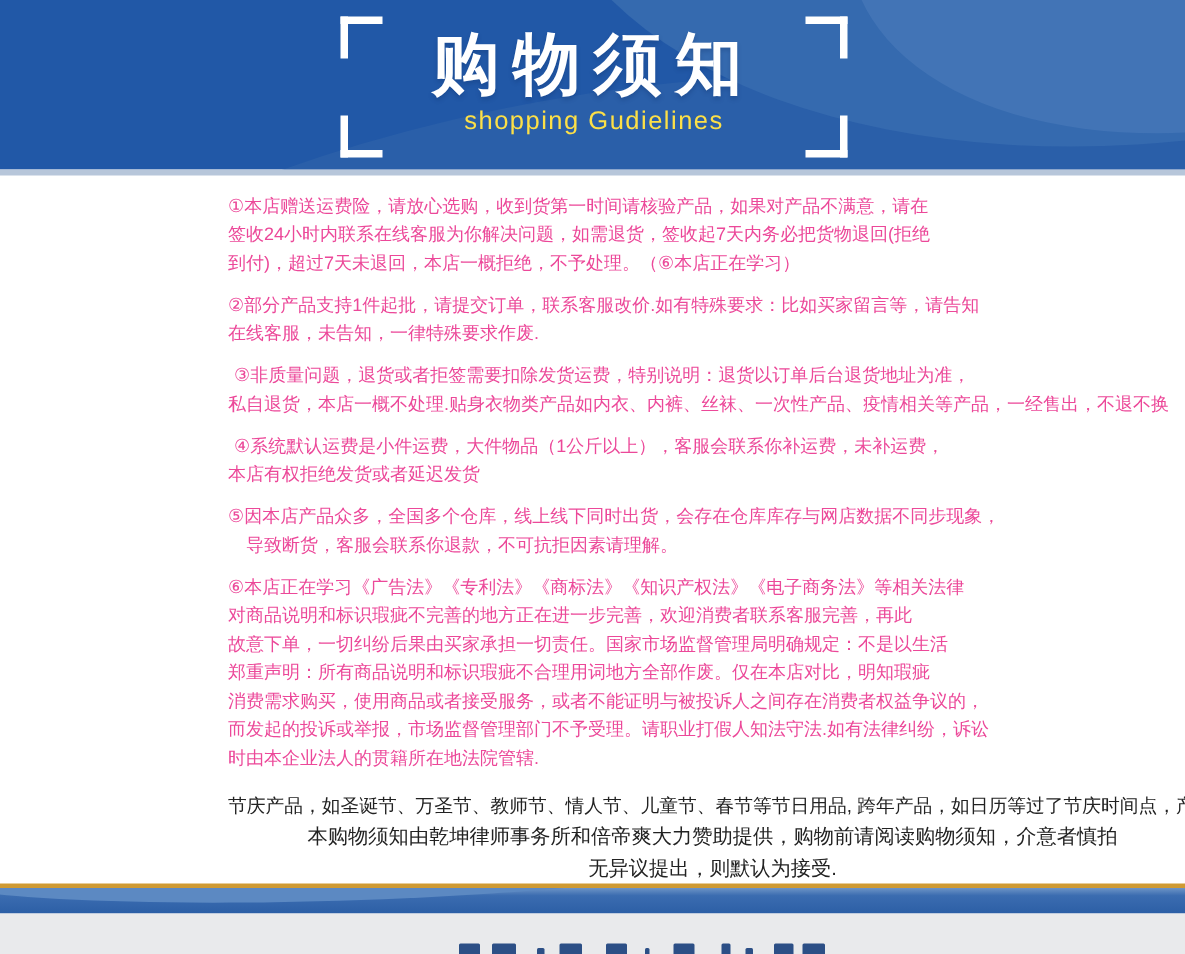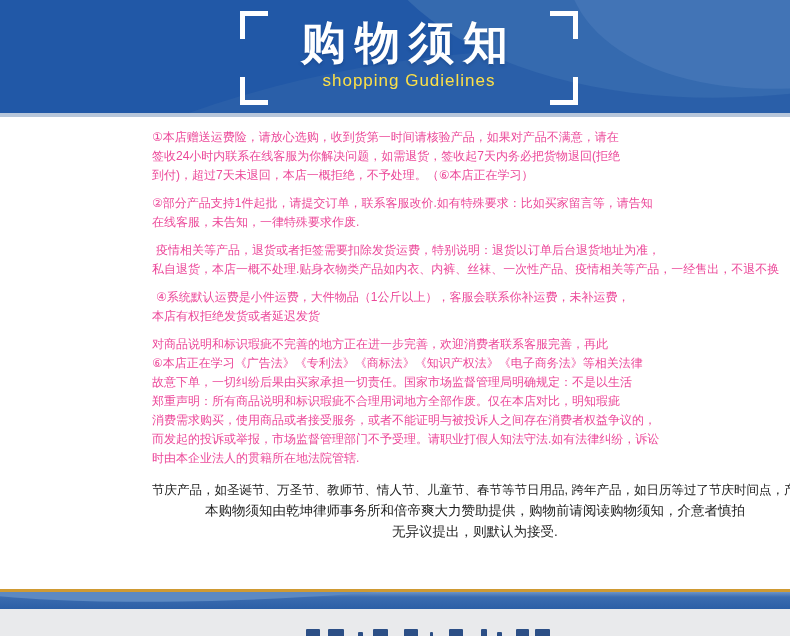--- a/index.html
+++ b/index.html
@@ -8,21 +8,21 @@
     font-family:"Liberation Sans","DejaVu Sans",sans-serif;
   }
   
   .banner{position:absolute;top:0;left:0;width:790px;height:113px;background:#2158a7;overflow:hidden;}
   .swoosh{position:absolute;border-radius:50%;}
   .sw-a{width:1300px;height:720px;background:#2a5fa9;top:55px;left:-180px;transform:rotate(-7deg);}
   .sw-b{width:900px;height:520px;background:#356aaf;top:-430px;left:350px;transform:rotate(-10deg);}
   .sw-c{width:560px;height:330px;background:#4274b6;top:-250px;left:560px;transform:rotate(-14deg);}
   .banner-edge{position:absolute;top:113px;left:0;width:790px;height:4px;background:#b7c6da;}
   
-  .title-group{position:absolute;left:240px;top:11px;width:338px;height:94px;text-align:center;}
+  .title-group{position:absolute;left:227px;top:11px;width:338px;height:94px;text-align:center;}
   .bracket{position:absolute;width:23px;height:23px;}
   .bk-tl{top:0;left:0;border-top:5px solid #fff;border-left:5px solid #fff;}
   .bk-tr{top:0;right:0;border-top:5px solid #fff;border-right:5px solid #fff;}
   .bk-bl{bottom:0;left:0;border-bottom:5px solid #fff;border-left:5px solid #fff;}
   .bk-br{bottom:0;right:0;border-bottom:5px solid #fff;border-right:5px solid #fff;}
   .banner-title{
     margin:0;padding-top:7px;font-size:45px;line-height:50px;font-weight:bold;color:#ffffff;
     letter-spacing:9px;text-shadow:0 2px 3px rgba(10,40,90,.25);white-space:nowrap;
   }
   .banner-subtitle{font-size:17px;line-height:20px;color:#fde047;letter-spacing:1px;margin-top:3px;}
@@ -75,30 +75,34 @@
         <div class="para">
           <div class="line">①本店赠送运费险，请放心选购，收到货第一时间请核验产品，如果对产品不满意，请在</div>
           <div class="line">签收24小时内联系在线客服为你解决问题，如需退货，签收起7天内务必把货物退回(拒绝</div>
           <div class="line">到付)，超过7天未退回，本店一概拒绝，不予处理。（⑥本店正在学习）</div>
         </div>
         <div class="para">
           <div class="line">②部分产品支持1件起批，请提交订单，联系客服改价.如有特殊要求：比如买家留言等，请告知</div>
           <div class="line">在线客服，未告知，一律特殊要求作废.</div>
         </div>
         <div class="para">
-          <div class="line" style="padding-left: 4px;">疫情相关等产品，退货或者拒签需要扣除发货运费，特别说明：退货以订单后台退货地址为准，</div>
+          <div class="line" style="padding-left: 4px;">③非质量问题，退货或者拒签需要扣除发货运费，特别说明：退货以订单后台退货地址为准，</div>
           <div class="line">私自退货，本店一概不处理.贴身衣物类产品如内衣、内裤、丝袜、一次性产品、疫情相关等产品，一经售出，不退不换</div>
         </div>
         <div class="para">
           <div class="line" style="padding-left: 4px;">④系统默认运费是小件运费，大件物品（1公斤以上），客服会联系你补运费，未补运费，</div>
           <div class="line">本店有权拒绝发货或者延迟发货</div>
         </div>
         <div class="para">
+          <div class="line">⑤因本店产品众多，全国多个仓库，线上线下同时出货，会存在仓库库存与网店数据不同步现象，</div>
+          <div class="line" style="padding-left: 12px;">导致断货，客服会联系你退款，不可抗拒因素请理解。</div>
+        </div>
+        <div class="para">
+          <div class="line">⑥本店正在学习《广告法》《专利法》《商标法》《知识产权法》《电子商务法》等相关法律</div>
           <div class="line">对商品说明和标识瑕疵不完善的地方正在进一步完善，欢迎消费者联系客服完善，再此</div>
-          <div class="line">⑥本店正在学习《广告法》《专利法》《商标法》《知识产权法》《电子商务法》等相关法律</div>
           <div class="line">故意下单，一切纠纷后果由买家承担一切责任。国家市场监督管理局明确规定：不是以生活</div>
           <div class="line">郑重声明：所有商品说明和标识瑕疵不合理用词地方全部作废。仅在本店对比，明知瑕疵</div>
           <div class="line">消费需求购买，使用商品或者接受服务，或者不能证明与被投诉人之间存在消费者权益争议的，</div>
           <div class="line">而发起的投诉或举报，市场监督管理部门不予受理。请职业打假人知法守法.如有法律纠纷，诉讼</div>
           <div class="line">时由本企业法人的贯籍所在地法院管辖.</div>
         </div>
       </div>
     <div class="footnotes" id="footnotes">
         <div class="fn-line fn-s">节庆产品，如圣诞节、万圣节、教师节、情人节、儿童节、春节等节日用品, 跨年产品，如日历等过了节庆时间点，产品不再支持退换</div>
         <div class="fn-line fn-m">本购物须知由乾坤律师事务所和倍帝爽大力赞助提供，购物前请阅读购物须知，介意者慎拍</div>

